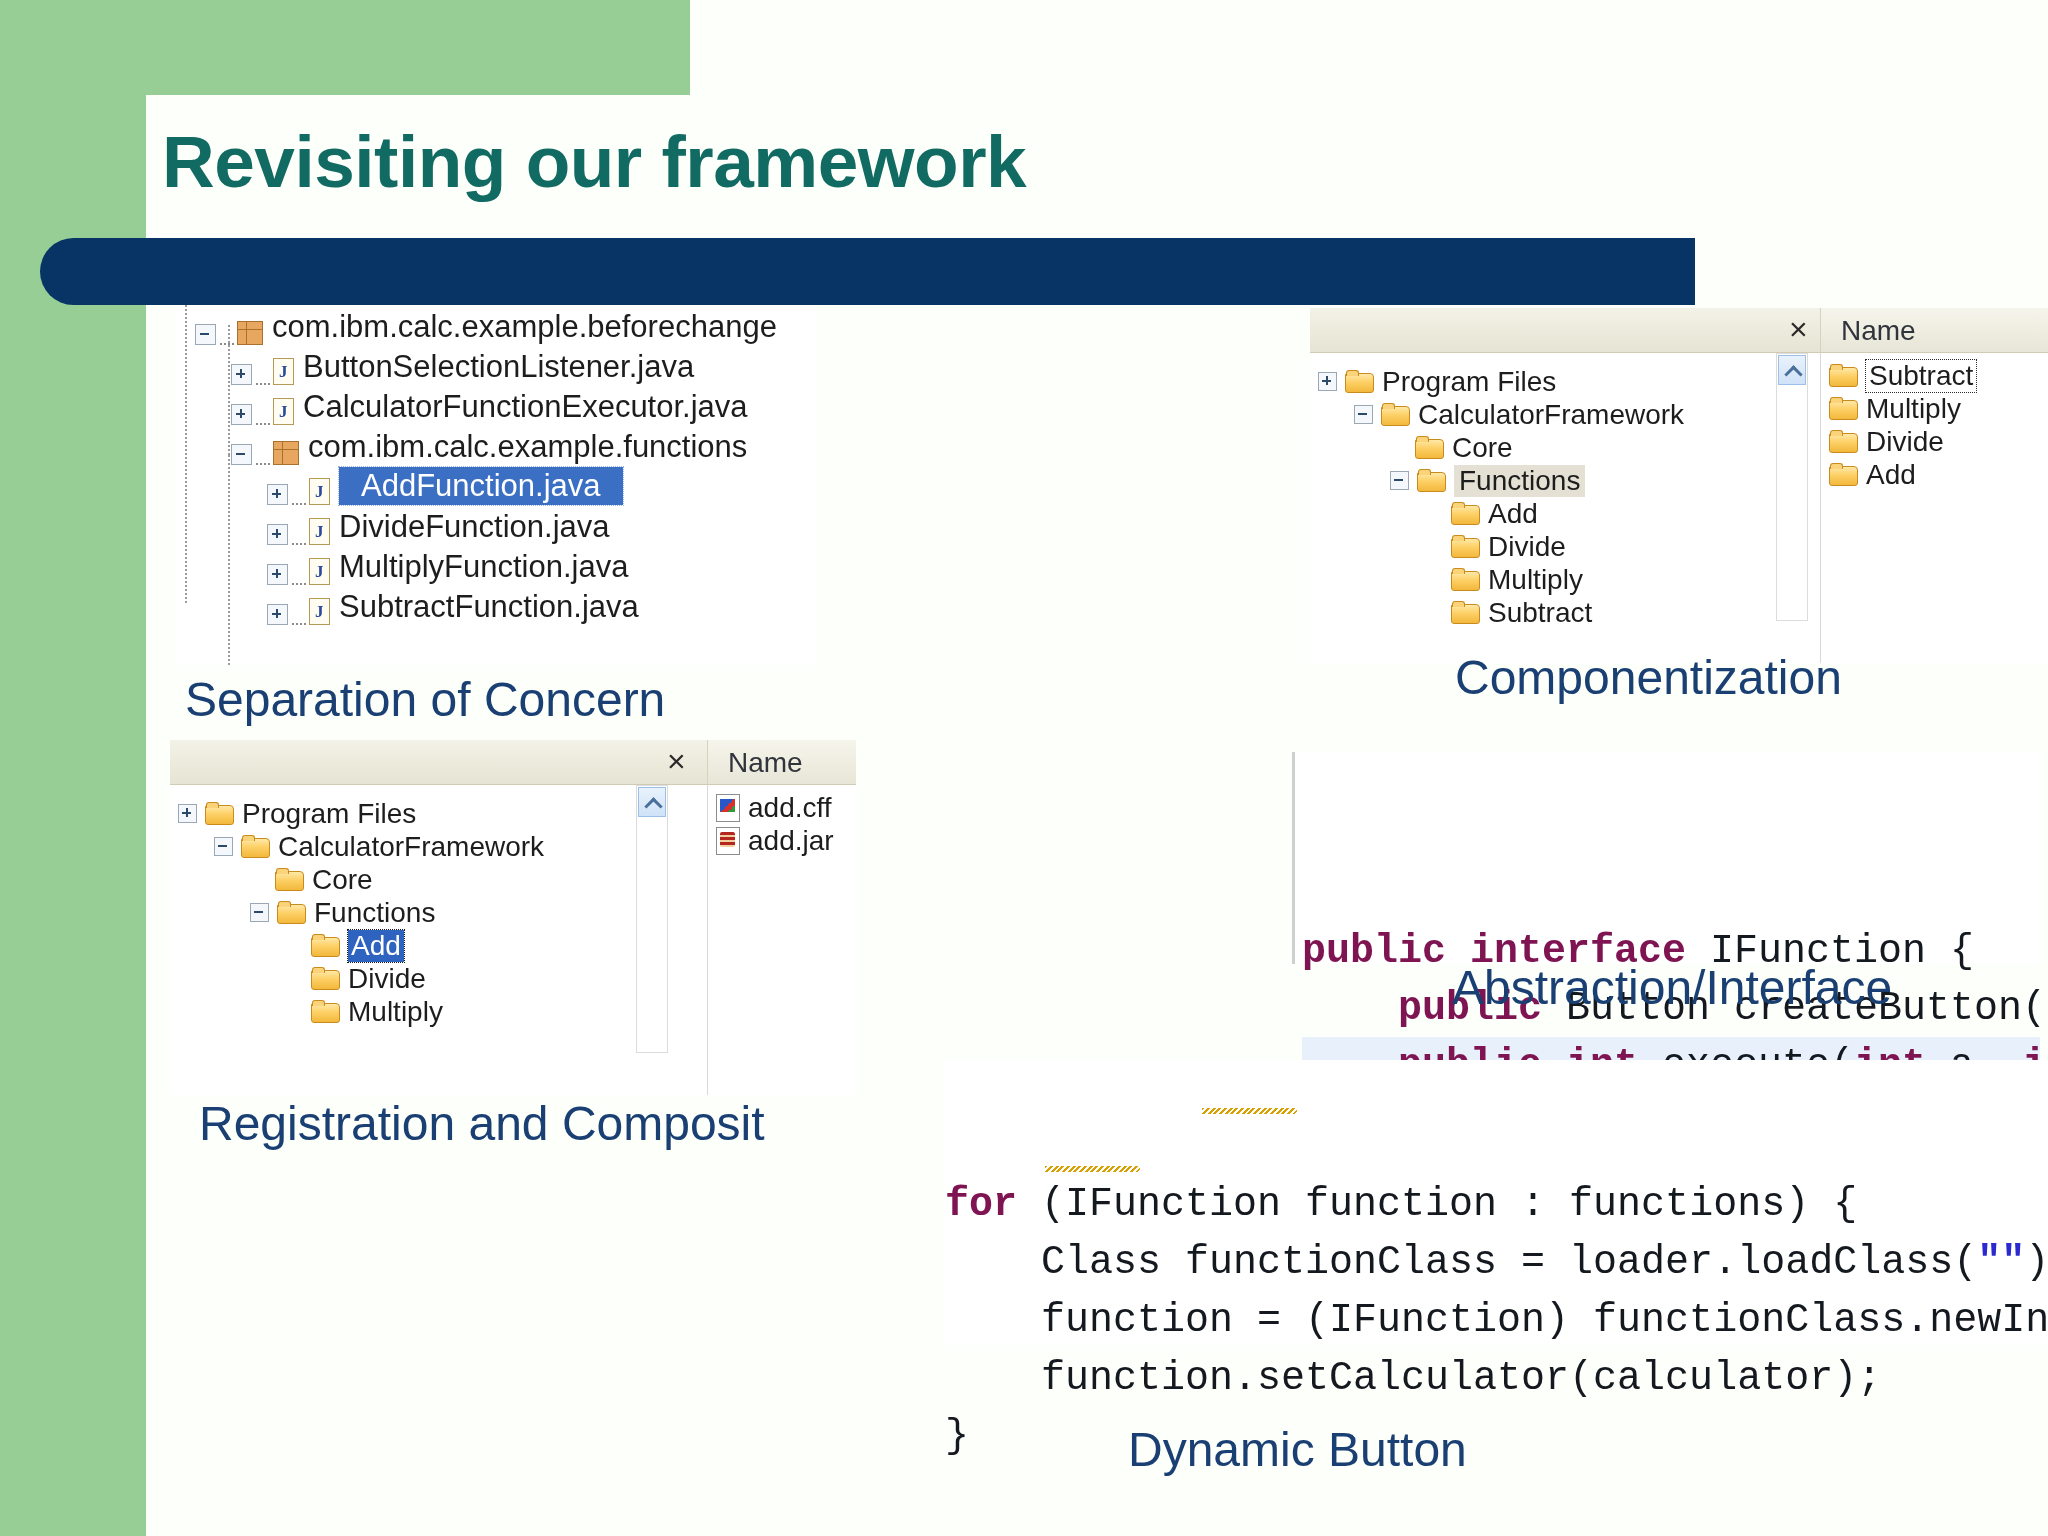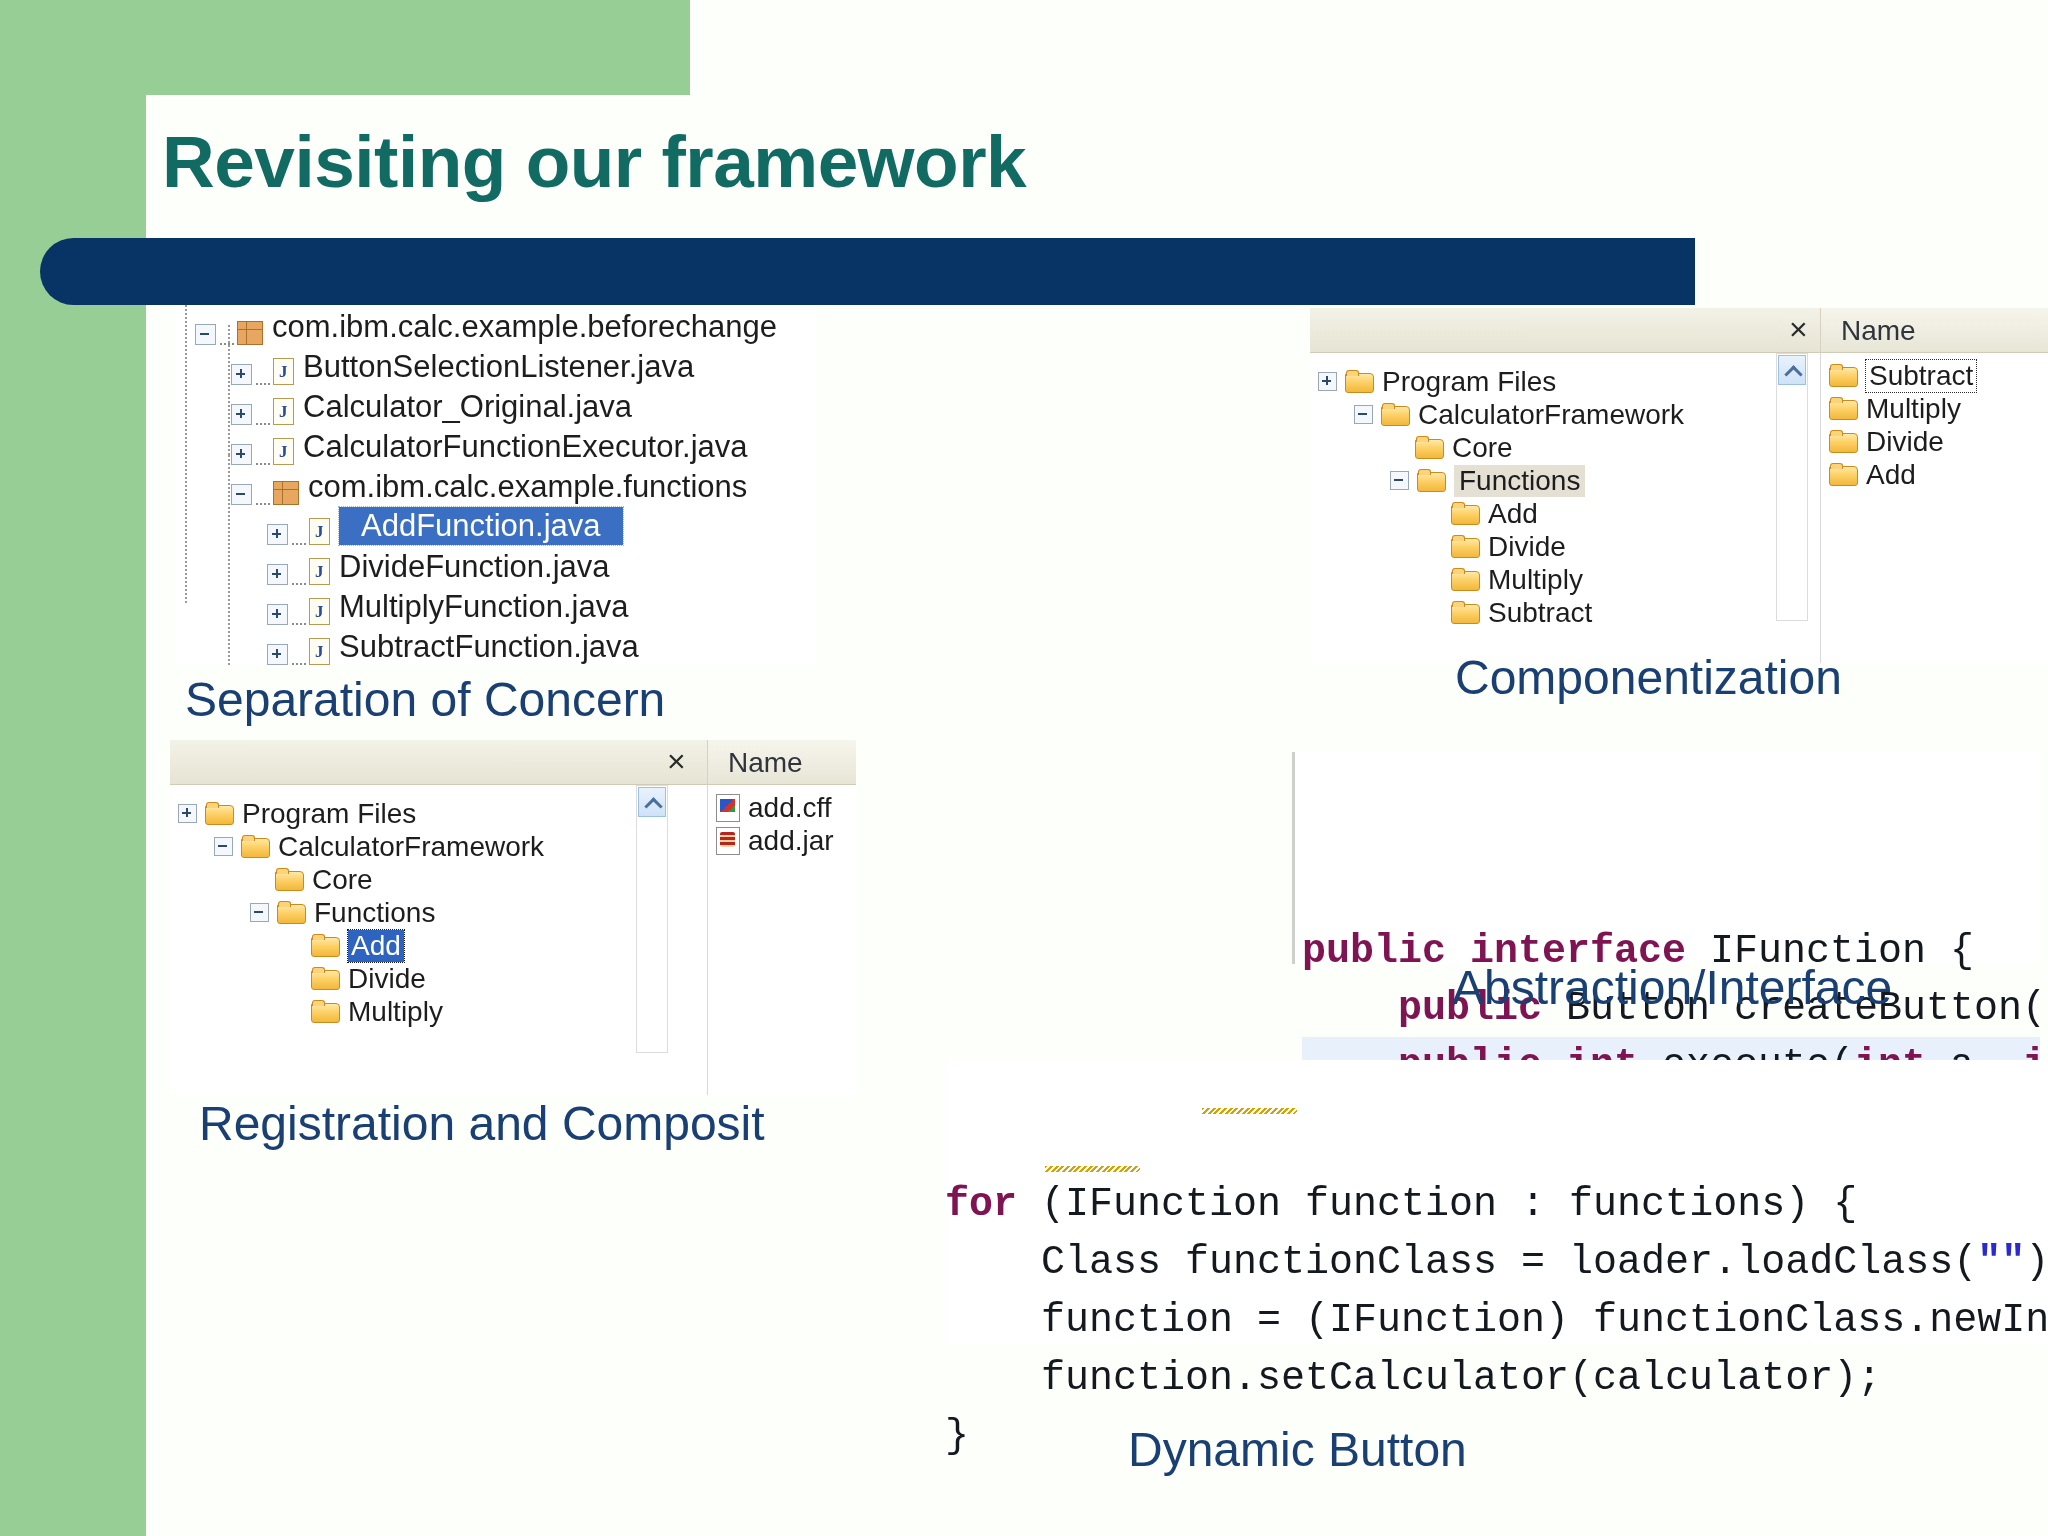--- a/index.html
+++ b/index.html
@@ -194,26 +194,20 @@
       <div class="etree-row" style="padding-left: 56px;">
         <span class="tw plus"></span>
         <span class="dots"></span>
         <span class="ico-java"></span>
         <span class="etree-label">ButtonSelectionListener.java</span>
       </div>
       <div class="etree-row" style="padding-left: 56px;">
         <span class="tw plus"></span>
         <span class="dots"></span>
         <span class="ico-java"></span>
-        <span class="etree-label">Calculator_Original.java</span>
-      </div>
-      <div class="etree-row" style="padding-left: 56px;">
-        <span class="tw plus"></span>
-        <span class="dots"></span>
-        <span class="ico-java"></span>
         <span class="etree-label">CalculatorFunctionExecutor.java</span>
       </div>
       <div class="etree-row" style="padding-left: 56px;">
         <span class="tw"></span>
         <span class="dots"></span>
         <span class="ico-pkg"></span>
         <span class="etree-label">com.ibm.calc.example.functions</span>
       </div>
       <div class="etree-row" style="padding-left: 92px;">
         <span class="tw plus"></span>

